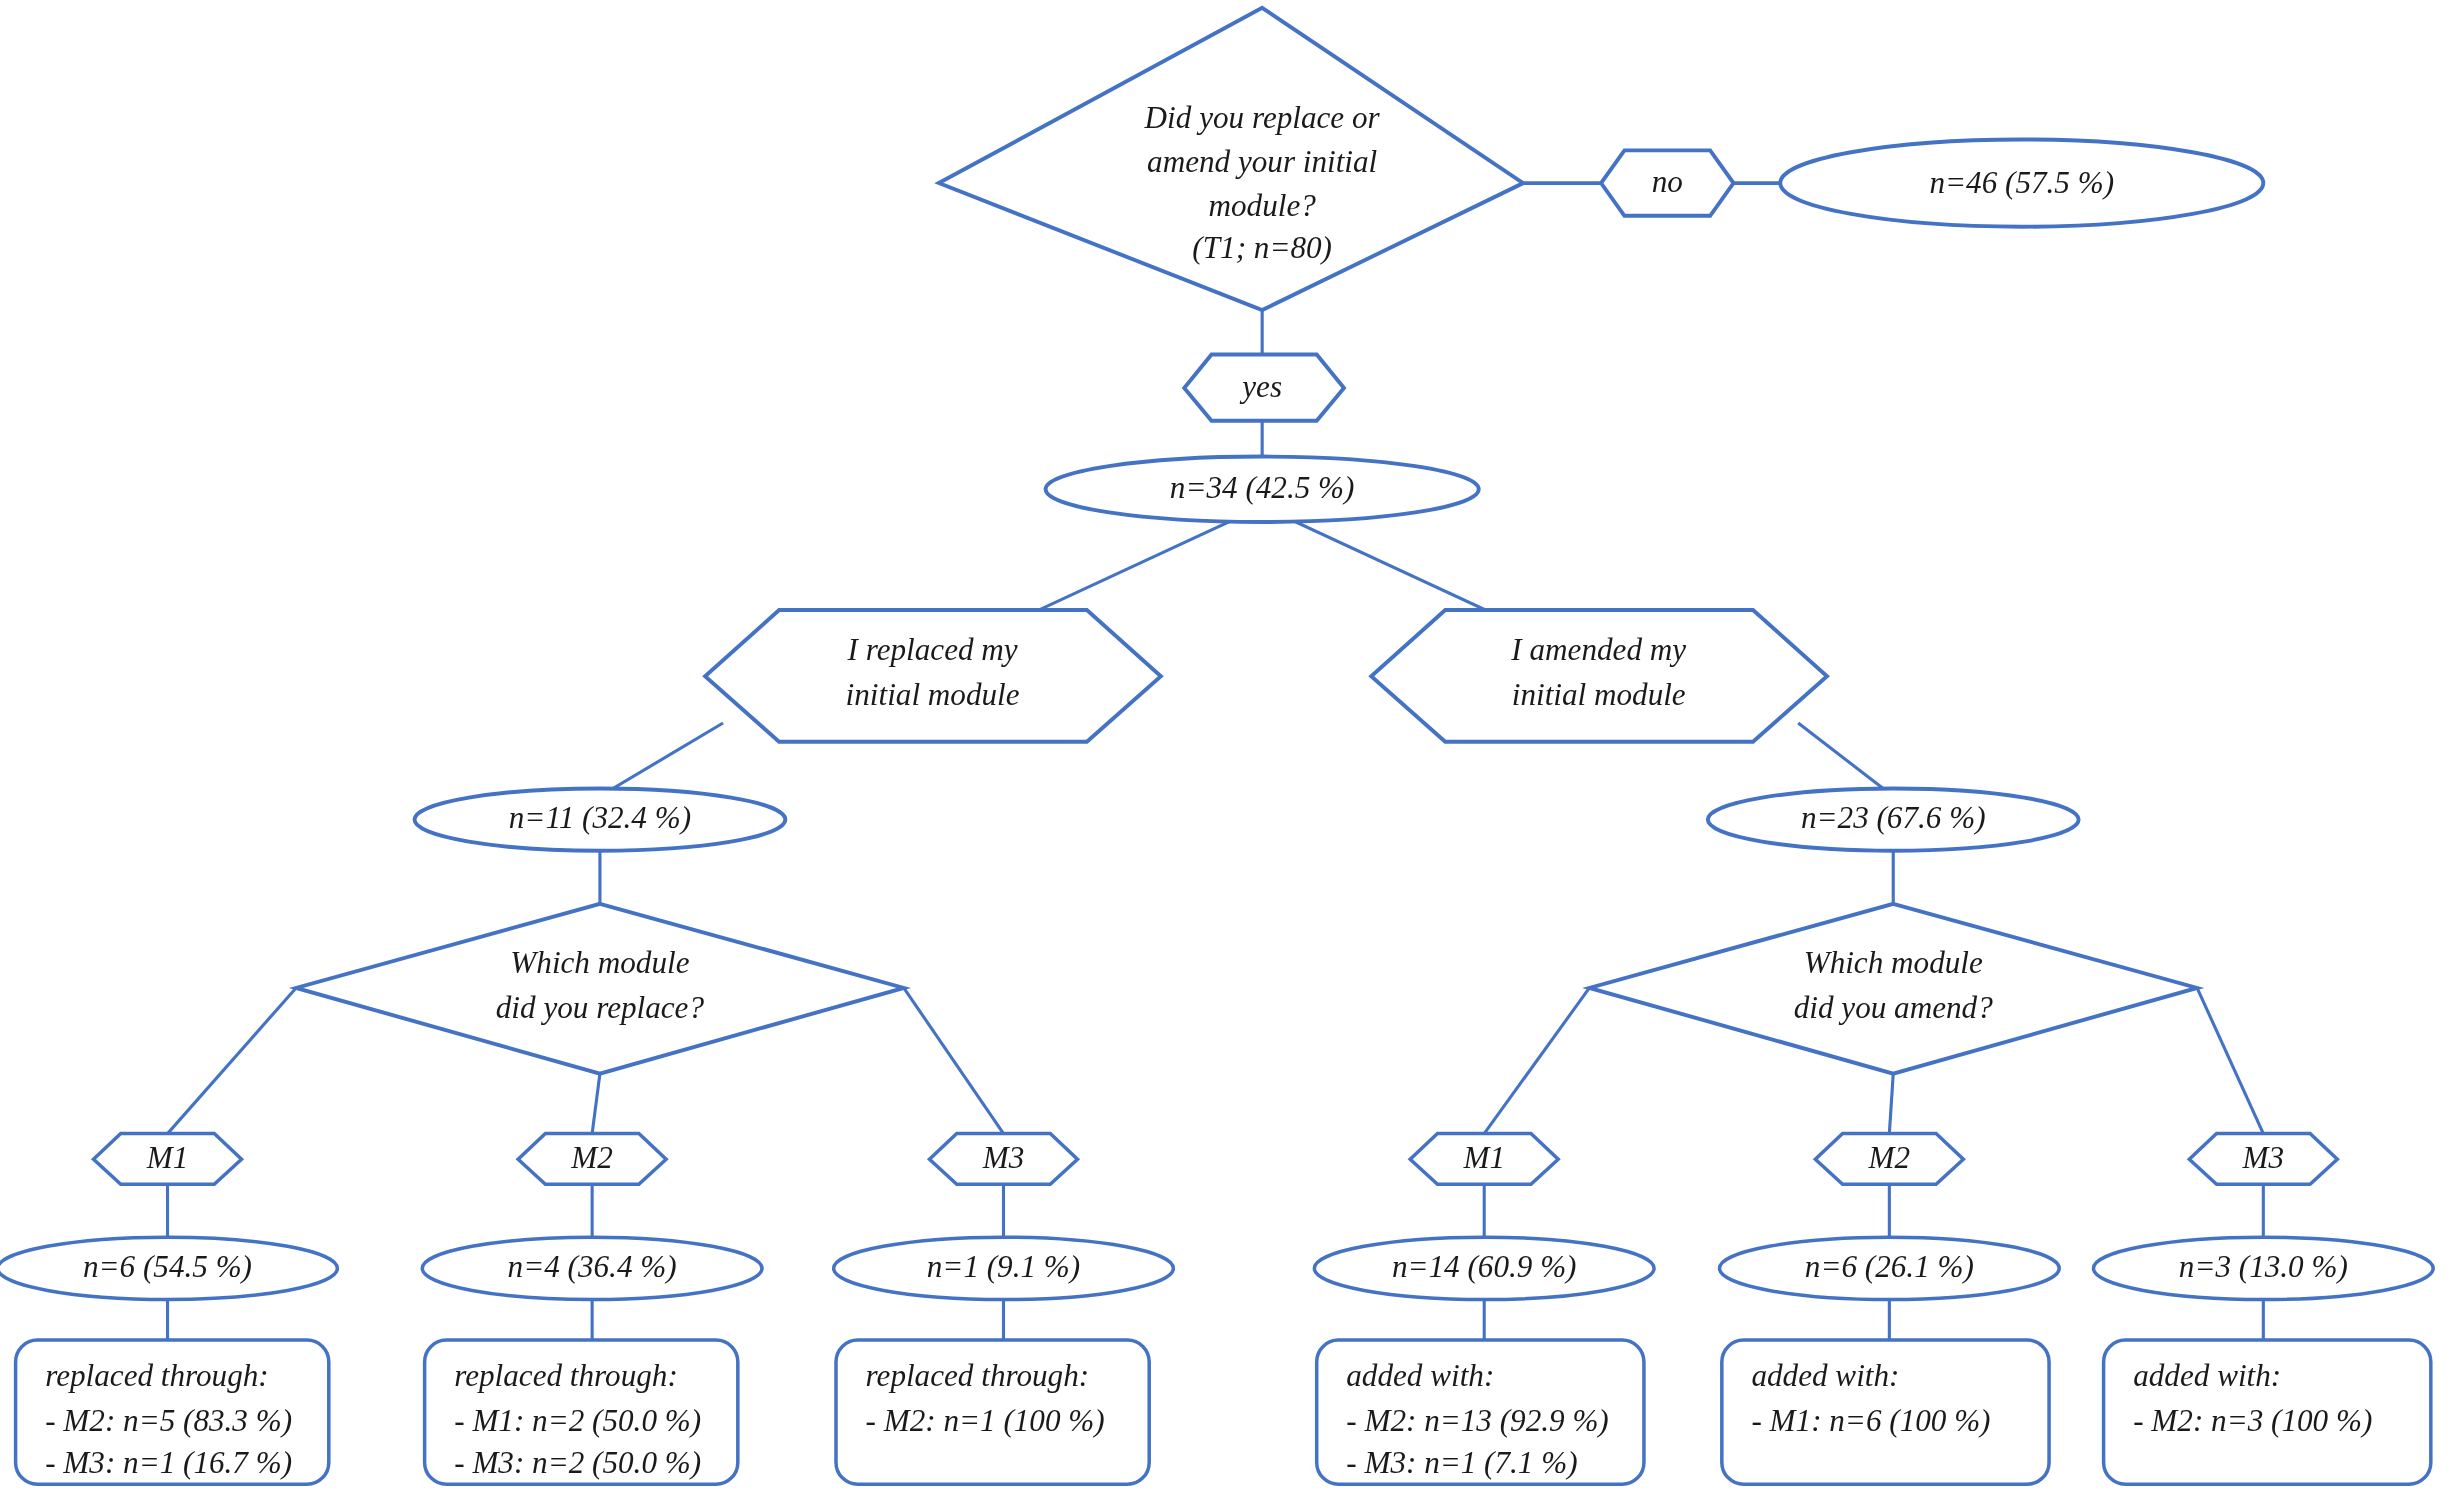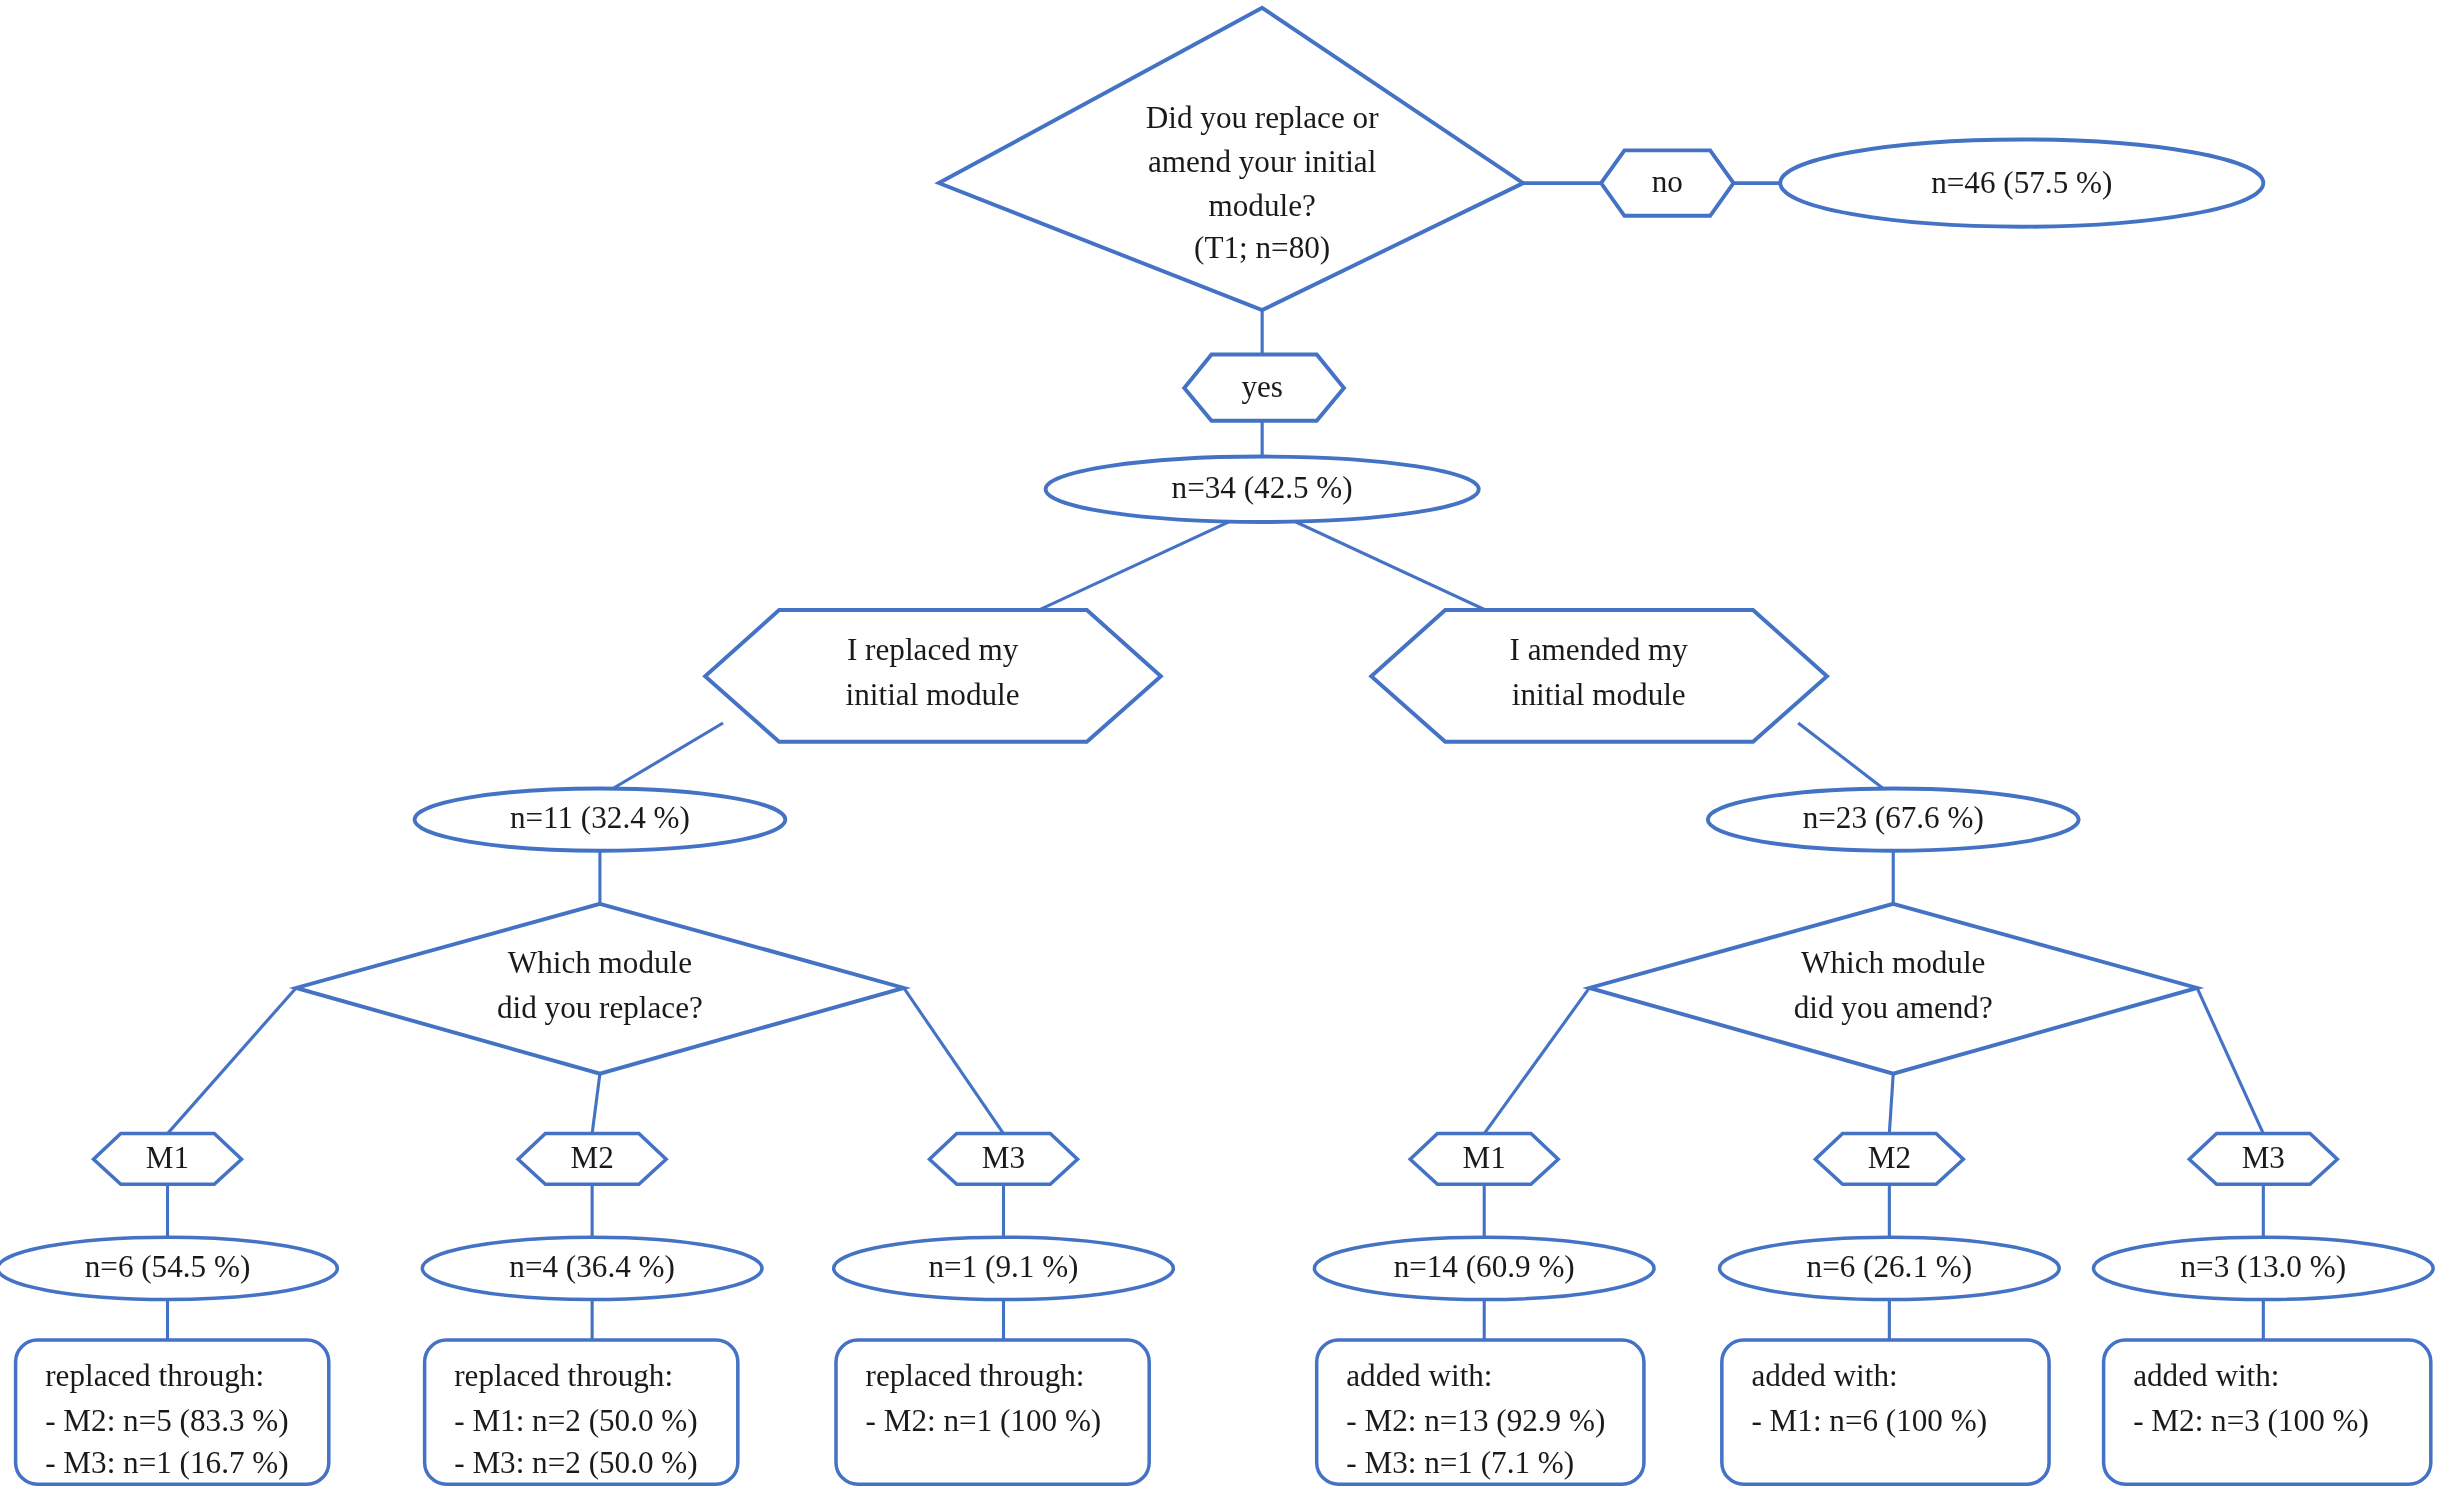--- a/index.html
+++ b/index.html
@@ -1,18 +1,18 @@
 <!DOCTYPE html>
 <html style="font-size:12.5px"><head>
 <meta charset="utf-8">
 <style>
   html,body{margin:0;padding:0;background:#ffffff;}
   body{width:2462px;height:1499px;overflow:hidden;
        font-family:"Liberation Serif","DejaVu Serif",serif;}
-  #chart-root{position:relative;width:2462px;height:1499px;}
+  #chart-root{position:relative;width:2462px;height:1499px;font-style:italic;}
   svg{display:block;}
   .shape{fill:#ffffff;stroke:#4472C4;stroke-width:5;}
   .shape-thin{fill:#ffffff;stroke:#4472C4;stroke-width:4.5;}
   .edge{stroke:#4472C4;stroke-width:5;fill:none;}
   .edge-thin{stroke:#4472C4;stroke-width:4;fill:none;}
   .lbl{fill:#1a1a1a;font-family:"Liberation Serif","DejaVu Serif",serif;
        font-size:40px;text-anchor:middle;dominant-baseline:middle;}
   .lbl-l{fill:#1a1a1a;font-family:"Liberation Serif","DejaVu Serif",serif;
        font-size:40px;text-anchor:start;dominant-baseline:middle;}
 </style>

